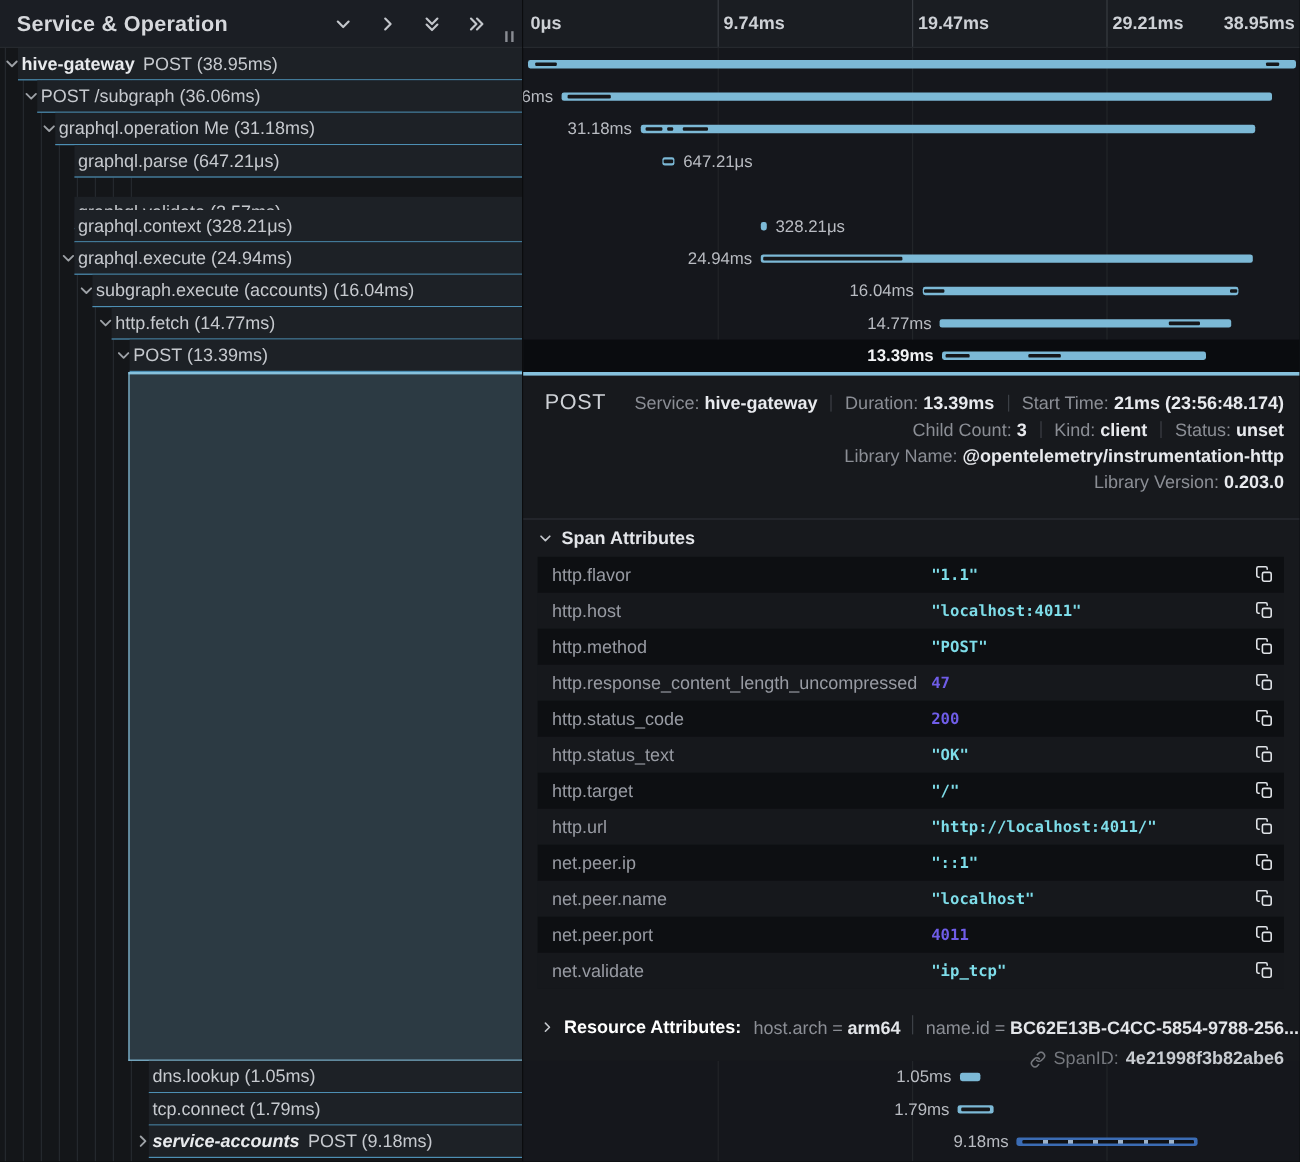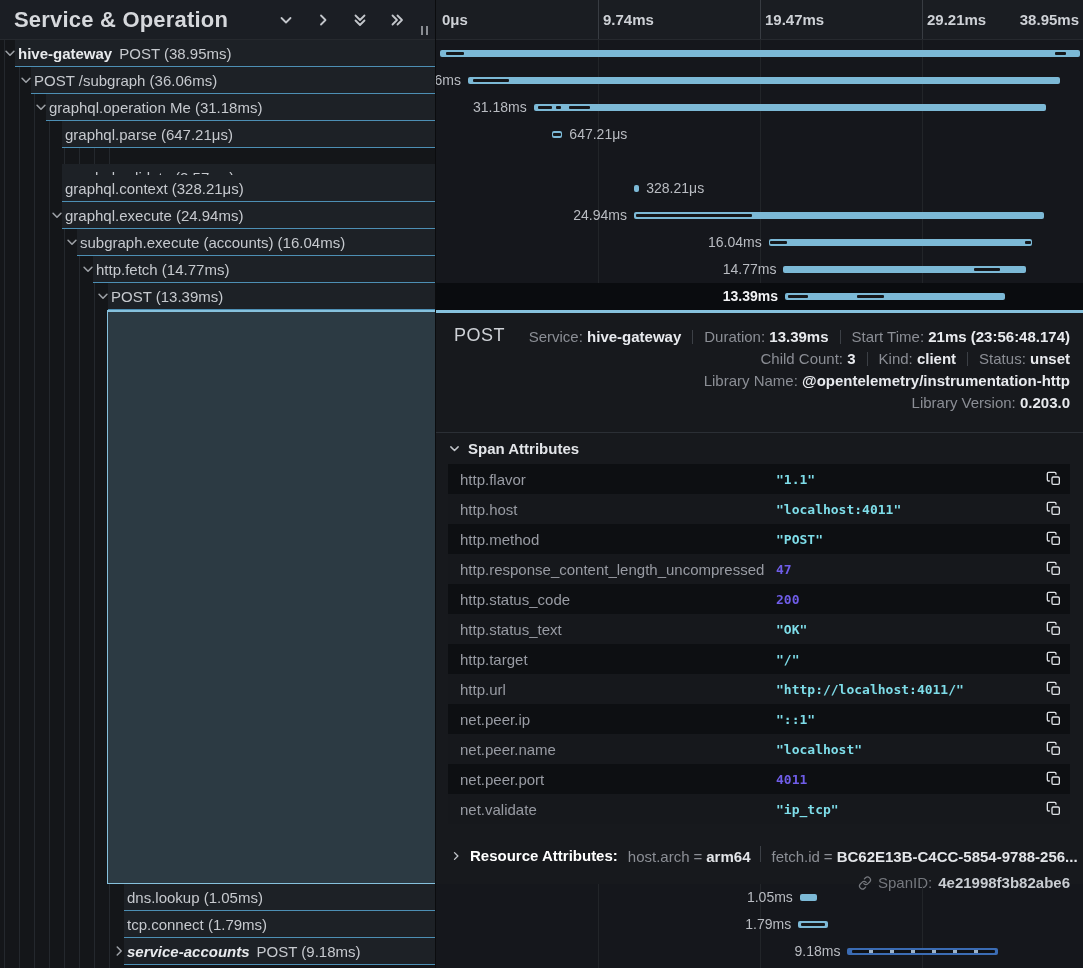--- a/index.html
+++ b/index.html
@@ -4,21 +4,21 @@
 <style>
   * { margin:0; padding:0; box-sizing:border-box; }
   html,body { background:#0e0f12; }
   #app { position:relative; width:1083px; height:968px; overflow:hidden;
          background:#141619; font-family:"Liberation Sans", sans-serif; }
 
   
   #left-panel { position:absolute; left:0; top:0; width:435px; height:968px; background:#141619; }
   #left-header { position:absolute; left:0; top:0; width:435px; height:40px; background:#1b1e24;
                  border-bottom:1px solid #26292e; z-index:5; }
-  #left-title { position:absolute; left:14px; top:0; line-height:40px; font-size:22px; font-weight:700;
+  #left-title { position:absolute; left:14px; top:0; line-height:40px; font-size:18px; font-weight:700;
                 color:#d6d8dc; letter-spacing:.2px; }
   #left-header-icons { position:absolute; right:30px; top:0; height:40px; display:flex; align-items:center; gap:21px; }
   .hicon { width:16px; height:16px; color:#c3c6cb; cursor:pointer; display:flex; align-items:center; }
   #grip-icon { position:absolute; right:6px; bottom:3px; width:10px; height:10px; display:flex; gap:3px; justify-content:center; }
   #grip-icon i { display:block; width:2px; height:9px; background:#8a8d93; }
 
   #tree-guides { position:absolute; left:0; top:40px; bottom:0; width:435px; z-index:1; pointer-events:none; }
   .guide { position:absolute; top:0; bottom:0; width:1px; background:#24282d; }
 
   .trow { position:absolute; left:0; width:435px; height:27px; z-index:2; cursor:pointer; }
@@ -421,21 +421,21 @@
               </svg></button>
           </div>
         </div>
       <div id="resource-line">
         <span class="hicon">
             <svg viewBox="0 0 16 16" width="100%" height="100%" fill="none" stroke="currentColor" stroke-width="1.8" stroke-linecap="round" stroke-linejoin="round">
               <polyline points="6,3.5 10.5,8 6,12.5"></polyline>
             </svg>
           </span>
         <span id="resource-title">Resource Attributes:</span>
-        <span id="resource-pairs"><span class="rkey">host.arch</span><span class="req">=</span><span class="rval">arm64</span><span class="rsep"></span><span class="rkey">fetch.id</span><span class="req">=</span><span class="rval">BC62E13B-C4CC-5854-9788-256...</span></span>
+        <span id="resource-pairs"><span class="rkey">host.arch</span><span class="req">=</span><span class="rval">arm64</span><span class="rsep"></span><span class="rkey">name.id</span><span class="req">=</span><span class="rval">BC62E13B-C4CC-5854-9788-256...</span></span>
       </div>
       <div id="spanid-line">
         <span class="hicon" style="width:14px;height:14px;color:#75787e">
             <svg viewBox="0 0 24 24" width="100%" height="100%" fill="none" stroke="currentColor" stroke-width="2.2" stroke-linecap="round" stroke-linejoin="round">
               <path d="M10 13a5 5 0 0 0 7.07 0l2.83-2.83a5 5 0 0 0-7.07-7.07L11 4.93"></path>
               <path d="M14 11a5 5 0 0 0-7.07 0L4.1 13.83a5 5 0 0 0 7.07 7.07L13 19"></path>
             </svg>
           </span>
         <span id="spanid-label">SpanID:</span>
         <span id="spanid-value">4e21998f3b82abe6</span>

